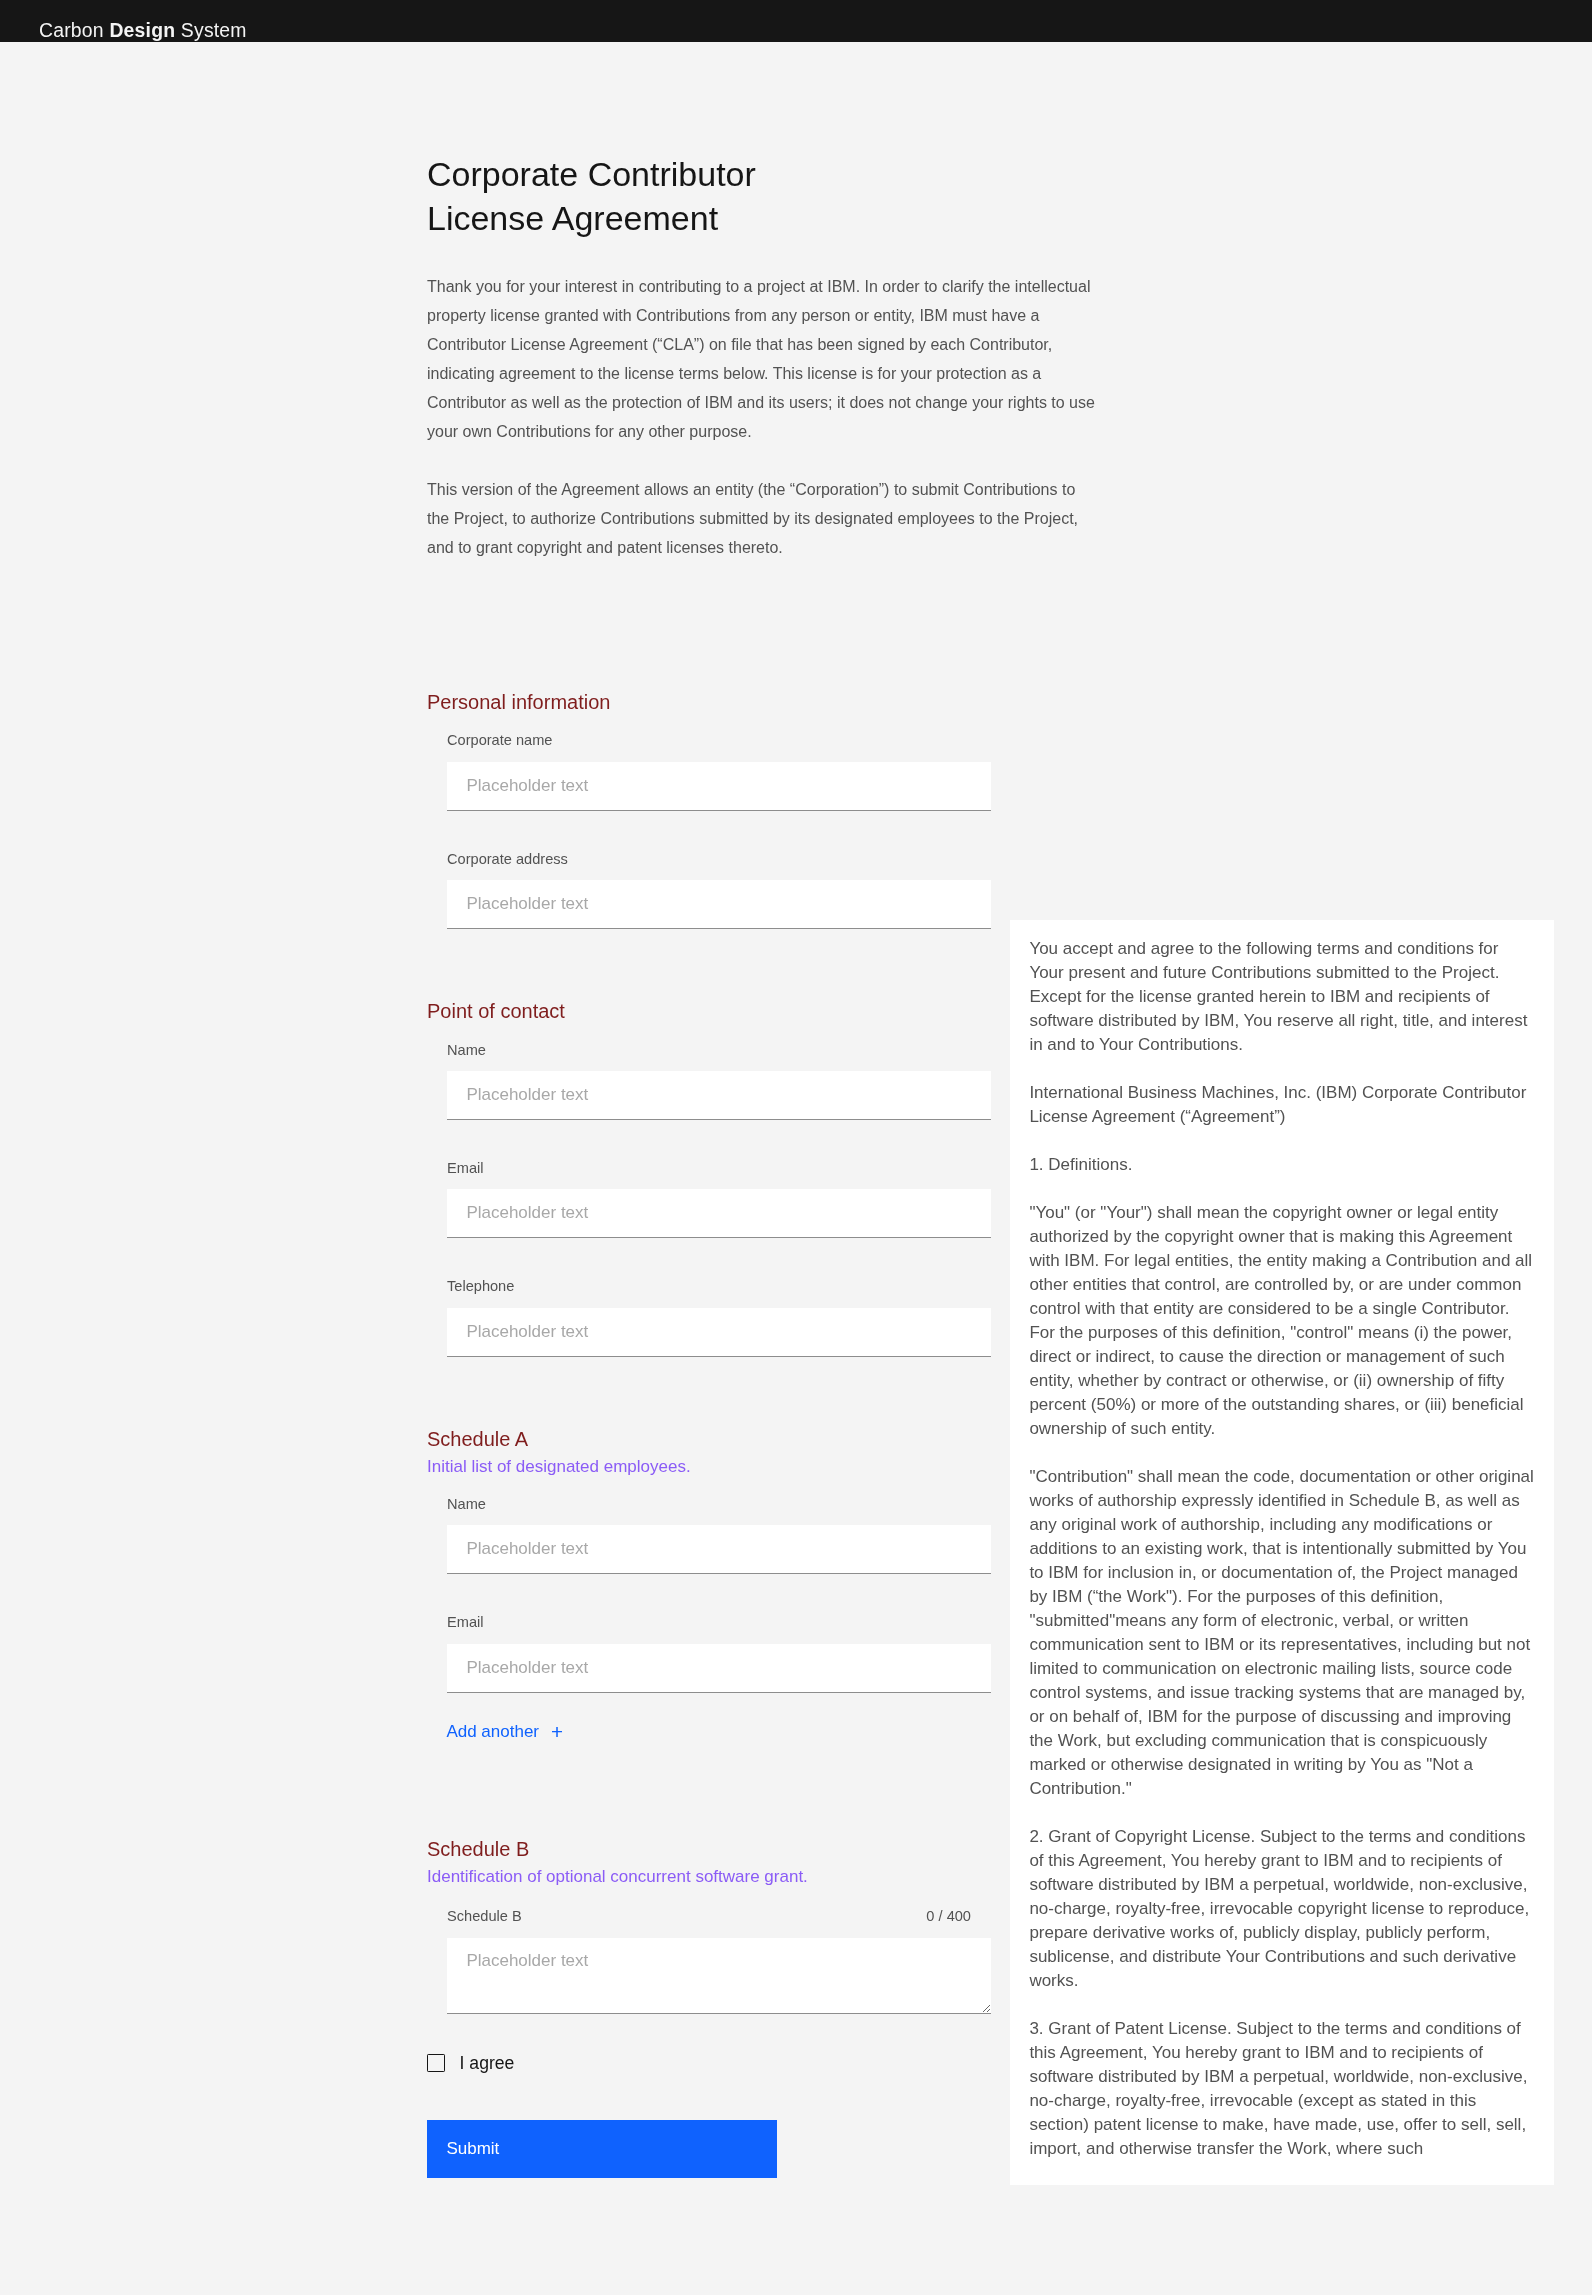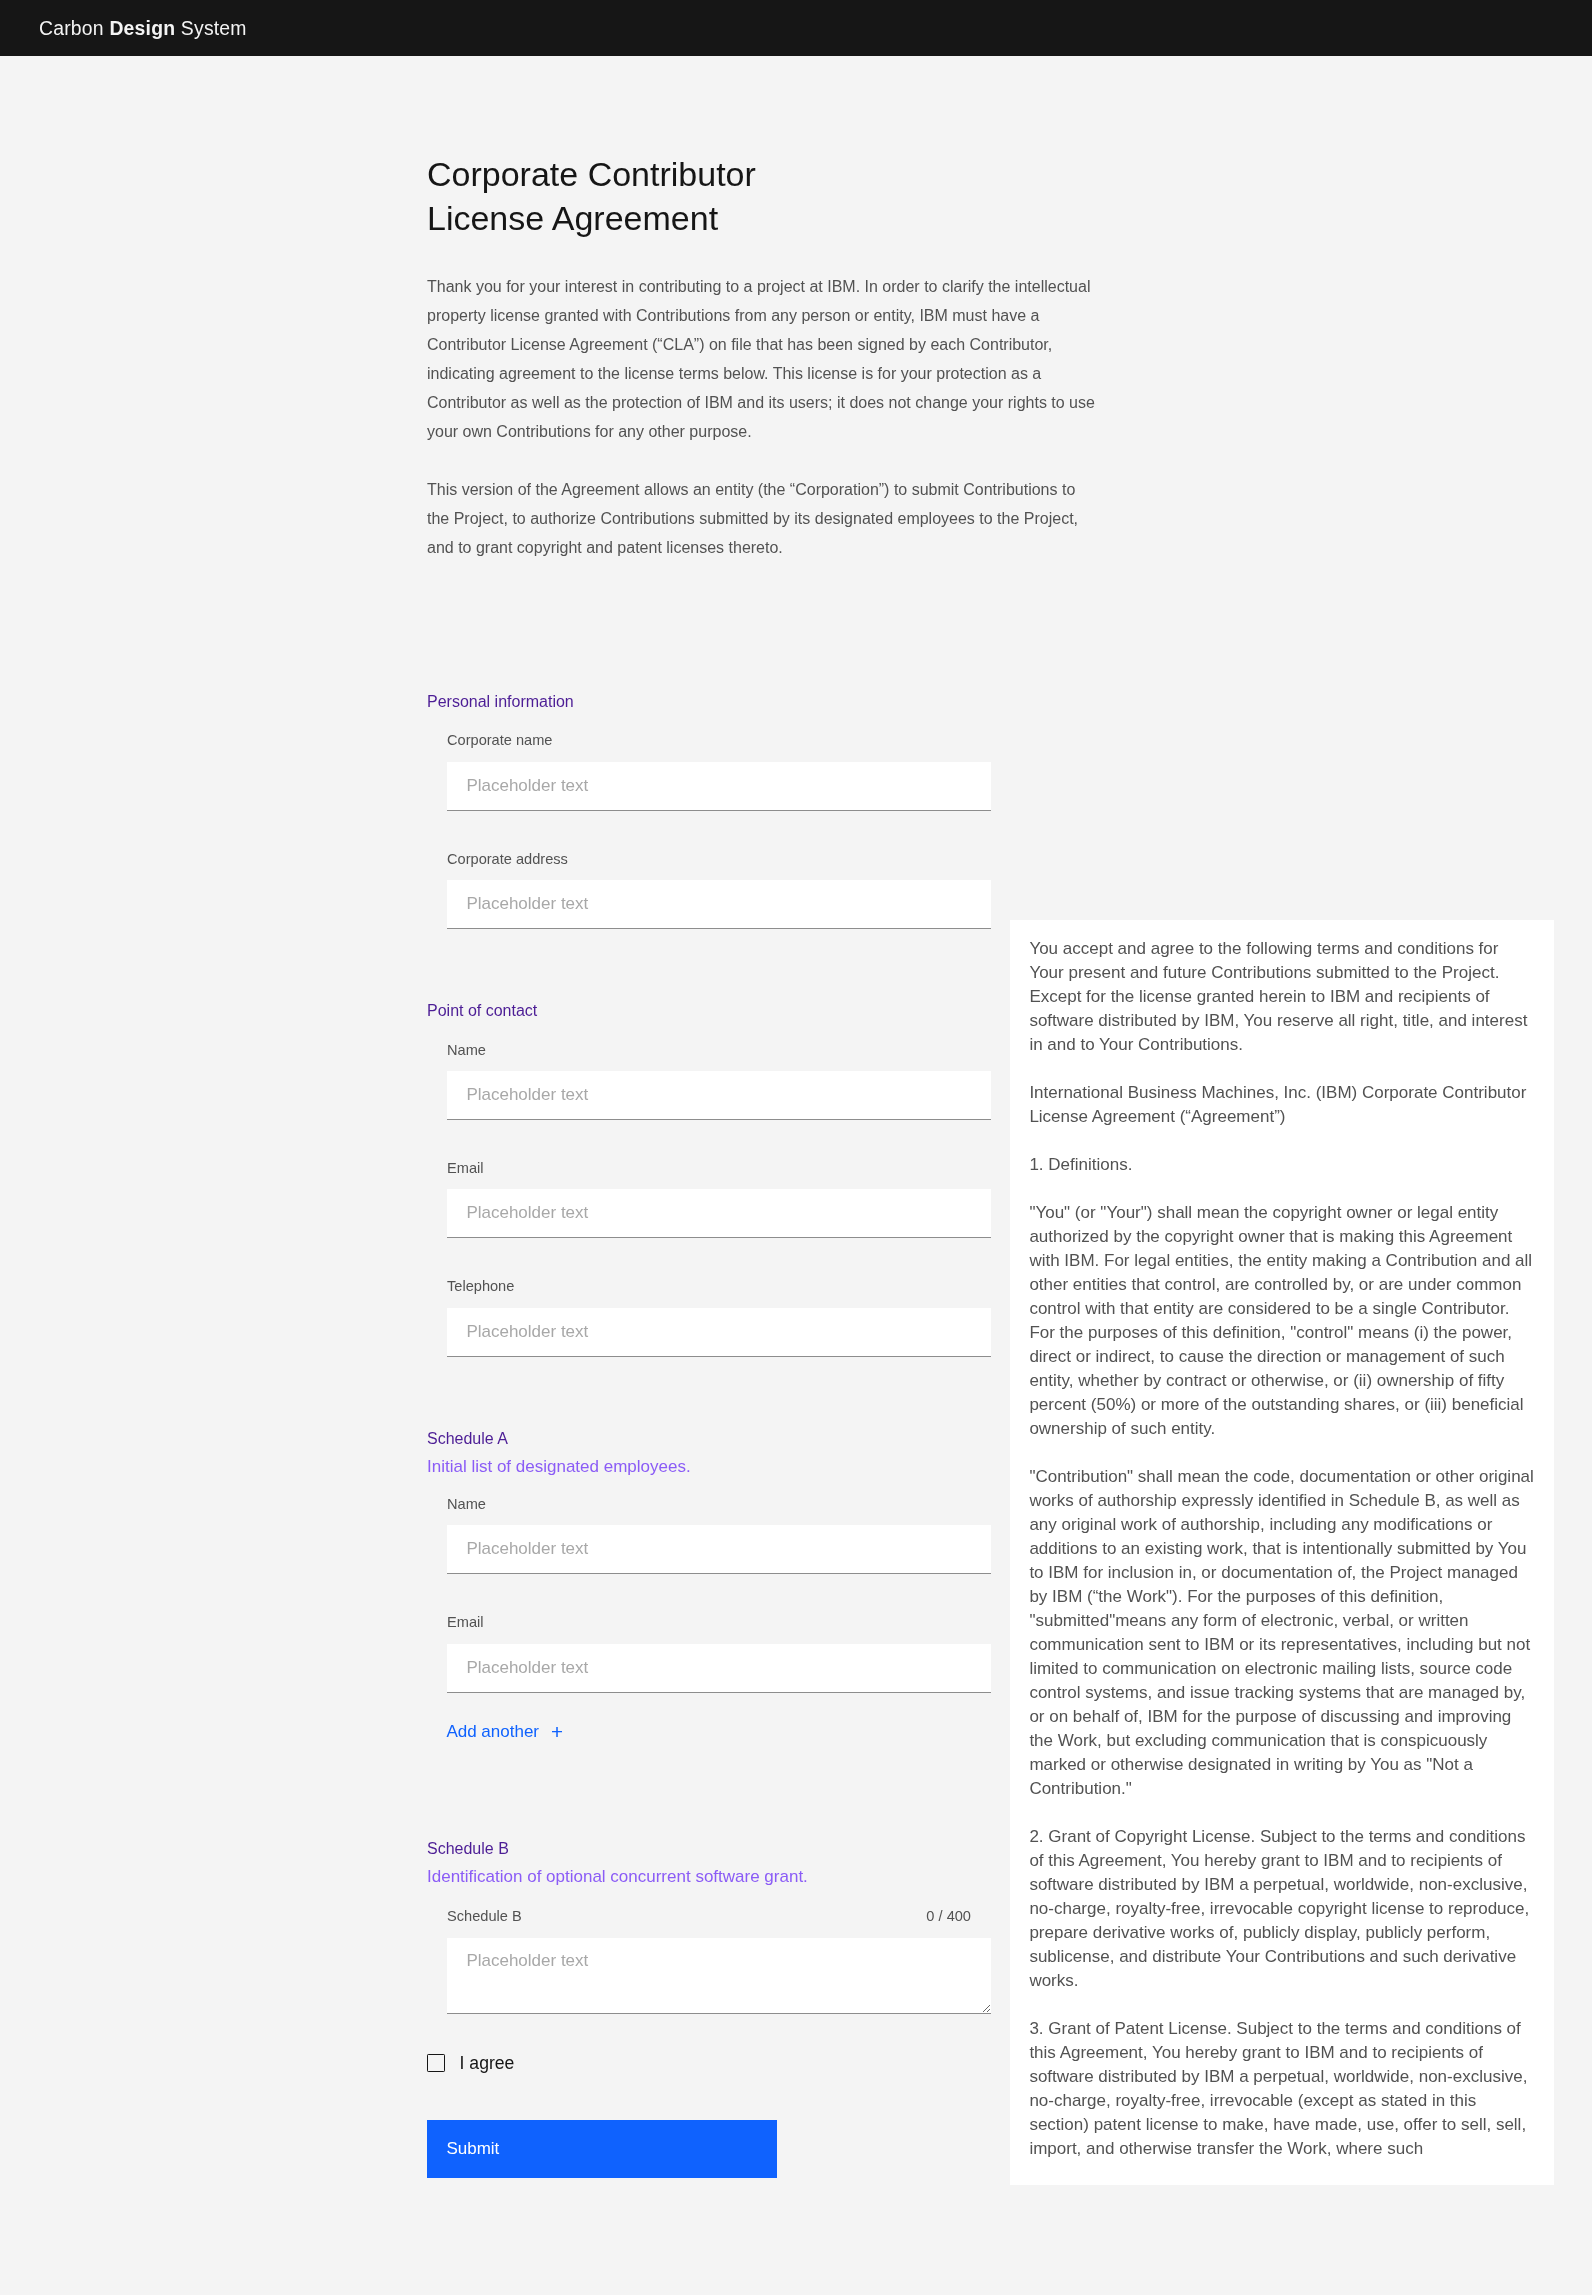--- a/index.html
+++ b/index.html
@@ -1,34 +1,34 @@
 <!DOCTYPE html>
 <html style="font-size:9.7px"><head>
 <meta charset="utf-8">
 <style>
   * { box-sizing: border-box; margin: 0; padding: 0; }
   html, body { width: 1593px; height: 2295px; background: #f4f4f4; overflow: hidden; }
   body { font-family: "Liberation Sans", "DejaVu Sans", sans-serif; color: #161616; position: relative; }
 
-  .header { position: absolute; left: 0; top: 0; width: 1593px; height: 56px; background: #161616; display: flex; align-items: center; padding-left: 39px; }
+  .header { position: absolute; left: 0; top: 0; width: 1593px; height: 42px; background: #161616; display: flex; align-items: flex-end; padding-left: 39px; }
   .brand { color: #f4f4f4; font-size: 19.4px; letter-spacing: 0.2px; }
   .brand b { font-weight: 700; }
 
   .main { position: absolute; left: 427px; top: 152px; width: 1127px; }
 
   .page-title { font-size: 34px; font-weight: 400; line-height: 44px; color: #161616; width: 546px; }
   .intro { margin-top: 32px; width: 668px; font-size: 16px; line-height: 29px; color: #525252; }
   .intro p + p { margin-top: 29px; }
 
   .cols { position: absolute; left: 0; top: 534px; width: 1127px; }
   .form-col { position: absolute; left: 0; top: 0; width: 544px; }
   .legal-col { position: absolute; left: 583px; top: 234px; width: 544px; height: 1265px; background: #ffffff; padding: 17px 19.4px 0 19.4px; overflow: hidden; }
   .legal-col p { font-size: 17px; line-height: 24px; color: #525252; margin-bottom: 24px; }
 
-  .section-title { font-size: 16px; line-height: 32px; color: #4c1d95; font-weight: 400; }
+  .section-title { font-size: 20px; line-height: 32px; color: #7f1d1d; font-weight: 400; }
   .section-desc { font-size: 17px; line-height: 24px; color: #8b5cf6; margin-top: 0px; }
 
   .field { position: relative; margin-left: 20px; }
   .field-label-row { display: flex; justify-content: space-between; font-size: 14.6px; line-height: 19.4px; color: #525252; }
   .text-input { display: block; width: 544px; height: 49px; background: #ffffff; border: none; border-bottom: 1.8px solid #8d8d8d; padding: 0 19.4px; font-size: 17px; color: #161616; font-family: "Liberation Sans", "DejaVu Sans", sans-serif; outline: none; }
   .text-input::placeholder { color: #a8a8a8; }
   .text-area { display: block; width: 544px; height: 76px; background: #ffffff; border: none; border-bottom: 1.8px solid #8d8d8d; padding: 13.4px 19.4px; font-size: 17px; font-family: "Liberation Sans", "DejaVu Sans", sans-serif; color: #161616; resize: vertical; outline: none; }
   .text-area::placeholder { color: #a8a8a8; }
 
   .add-link { display: inline-flex; align-items: center; gap: 12px; color: #0f62fe; font-size: 17px; padding-left: 19.4px; cursor: pointer; }

